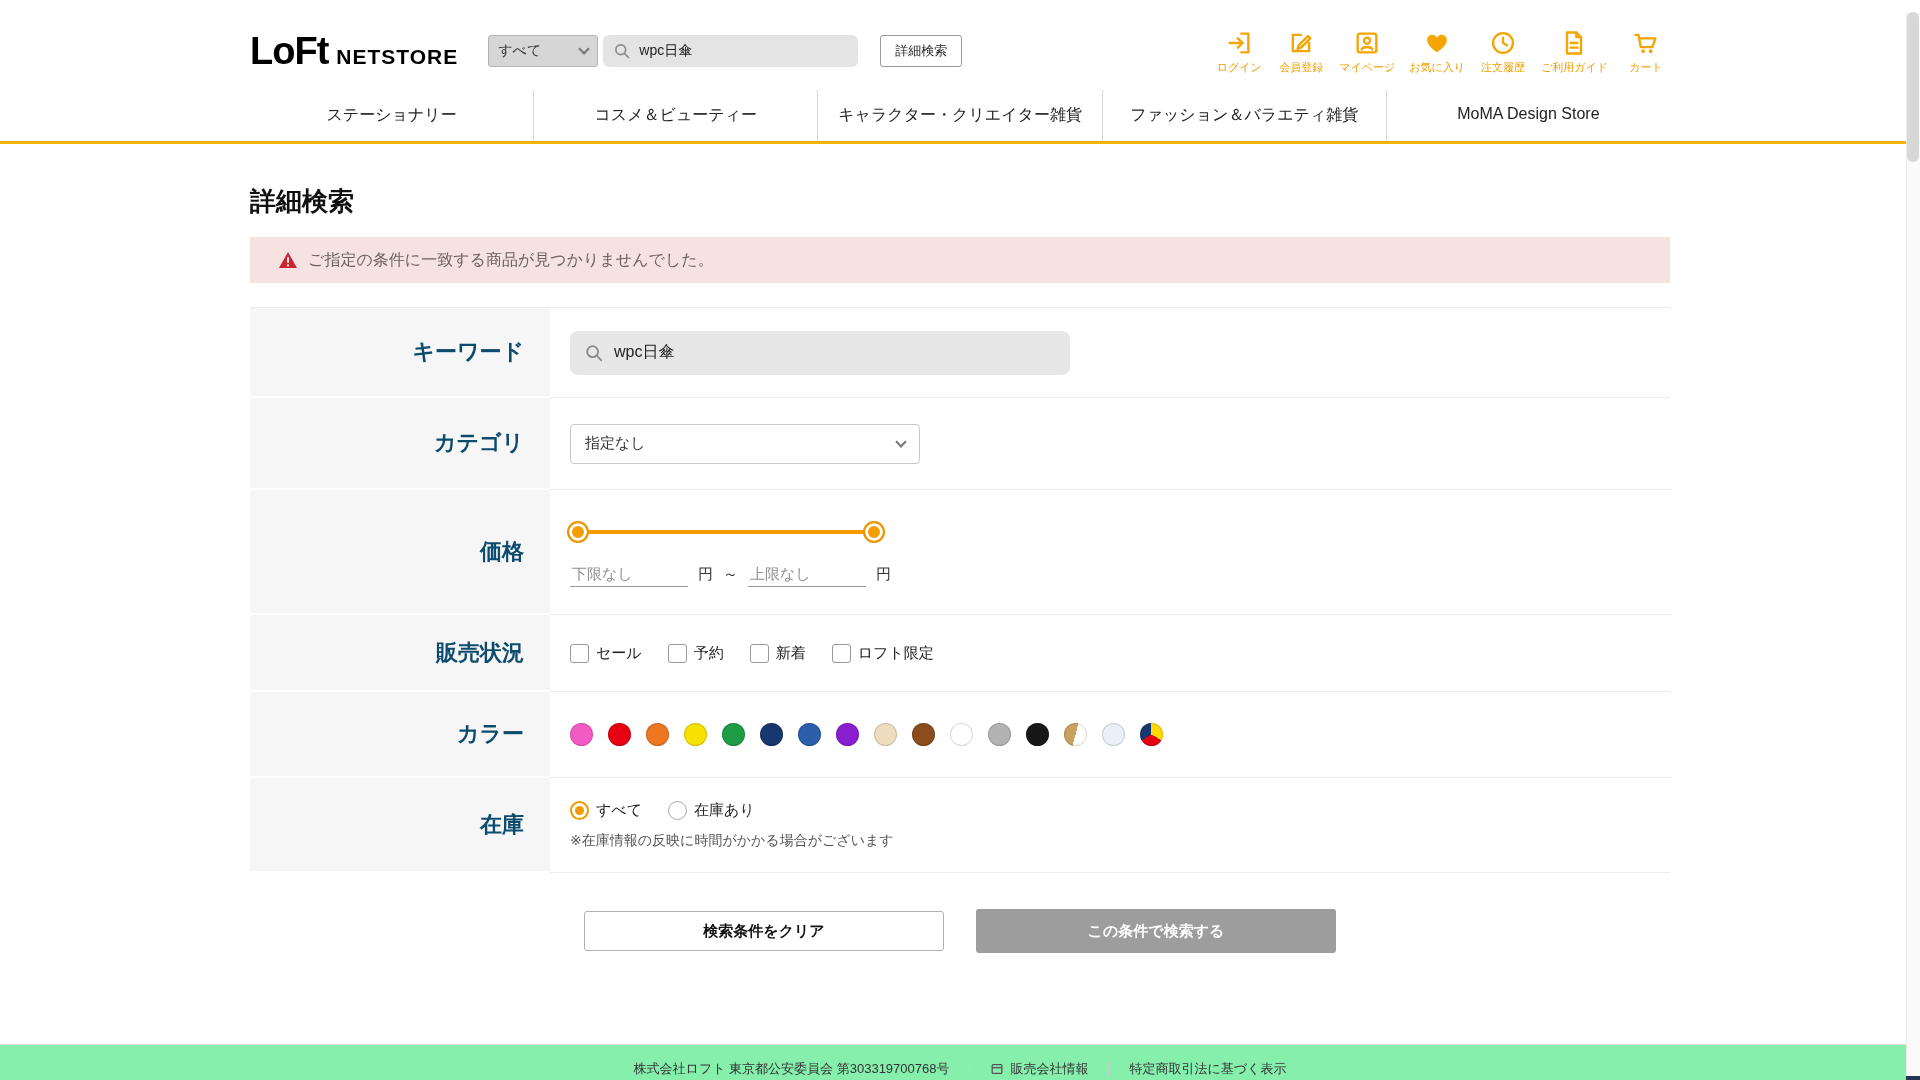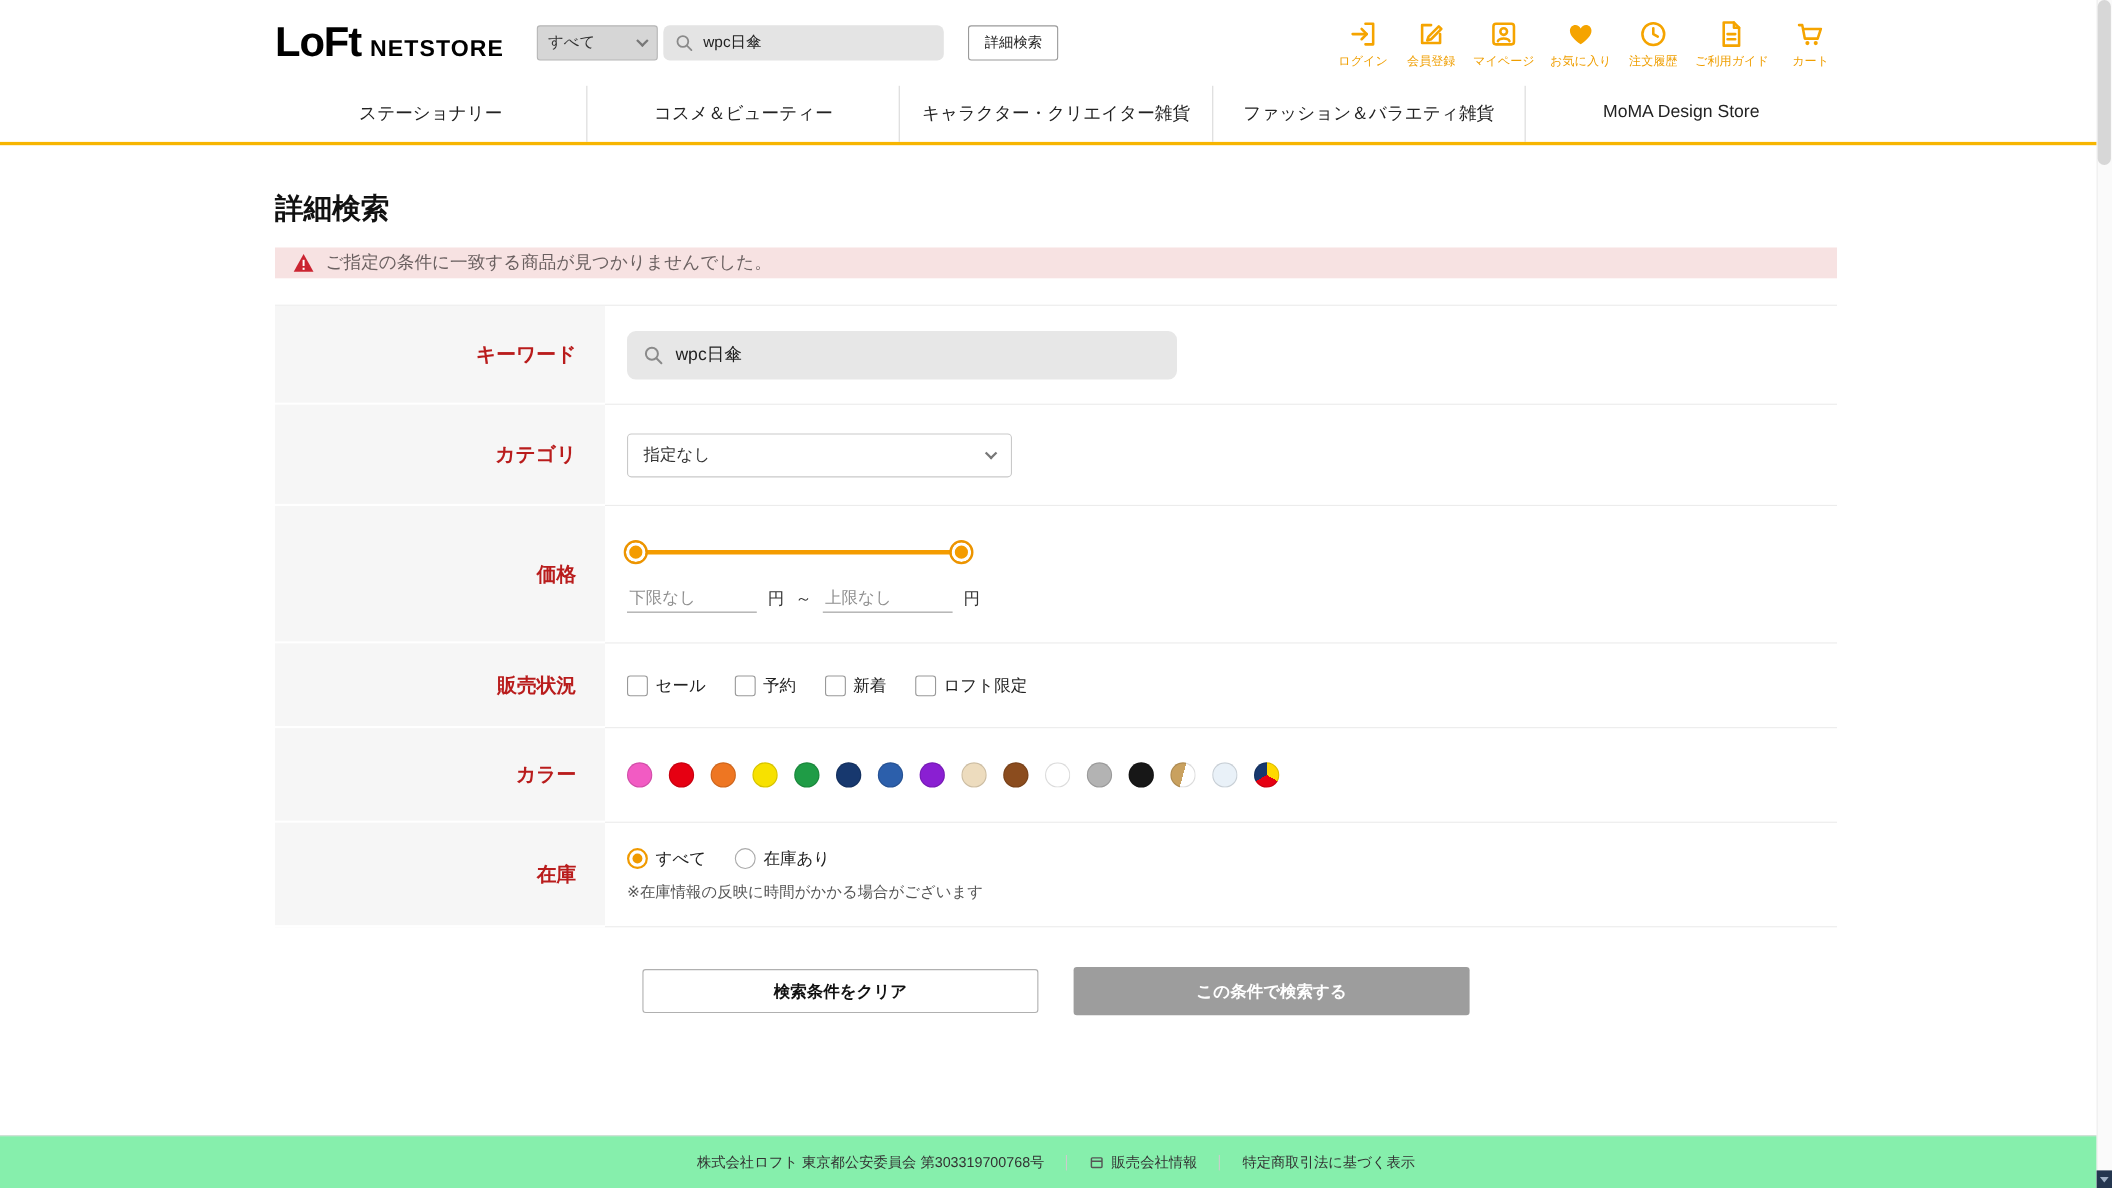--- a/index.html
+++ b/index.html
@@ -9,21 +9,21 @@
     --row-border:#ececec;
   }
   *{box-sizing:border-box;margin:0;padding:0;}
   html,body{width:1920px;height:1080px;overflow:hidden;background:#fff;
     font-family:"Liberation Sans","DejaVu Sans",sans-serif;color:#222;}
   [data-interactable="true"]{cursor:pointer;}
   .viewport{position:relative;width:1920px;height:1080px;background:#fff;}
   .container{width:1420px;margin:0 auto;}
 
   
-  .site-header{height:78px;}
+  .site-header{height:78px;margin-top:12px;}
   .header-inner{height:100%;display:flex;align-items:center;}
   .logo{display:flex;align-items:baseline;gap:8px;margin-right:30px;}
   .logo-loft{font-size:38px;font-weight:800;letter-spacing:-1px;color:#000;}
   .logo-netstore{font-size:21px;font-weight:700;letter-spacing:1px;color:#000;}
   .header-search{display:flex;align-items:center;}
   .hs-select{width:110px;height:32px;background:#d6d6d6;border:1px solid #b5b5b5;border-radius:3px;
     display:flex;align-items:center;justify-content:space-between;padding:0 9px;font-size:14px;color:#333;}
   .chev{width:8px;height:8px;border-right:2px solid #777;border-bottom:2px solid #777;
     transform:rotate(45deg);margin-top:-4px;flex:none;}
   .hs-input{width:255px;height:32px;background:#e4e4e4;border-radius:6px;margin-left:5px;
@@ -39,27 +39,27 @@
 
   
   .site-nav{border-bottom:3px solid var(--nav-line);}
   .nav-inner{display:flex;}
   .nav-item{flex:1;text-align:center;font-size:16px;color:#222;padding:15px 0;white-space:nowrap;}
   .nav-item + .nav-item{border-left:1px solid #d9d9d9;}
 
   
   .main{padding-top:40px;}
   .page-title{font-size:26px;font-weight:bold;color:#111;}
-  .alert{margin-top:18px;background:#f7e2e2;height:28px;display:flex;align-items:center;
-    gap:10px;padding:0 16px;font-size:16px;color:#6a6060;}
+  .alert{margin-top:18px;background:#f7e2e2;height:46px;display:flex;align-items:center;
+    gap:10px;padding:0 28px;font-size:16px;color:#6a6060;}
   .search-form{margin-top:24px;border-top:1px solid var(--row-border);}
   .form-row{display:flex;}
   .row-label{width:300px;background:var(--row-label-bg);border-bottom:2px solid #fff;
     display:flex;align-items:center;justify-content:flex-end;padding-right:26px;
-    font-size:18px;font-weight:bold;color:#b91c1c;}
+    font-size:22px;font-weight:bold;color:#0c4a6e;}
   .row-content{flex:1;border-bottom:1px solid var(--row-border);display:flex;align-items:center;
     padding-left:20px;}
   .h-keyword{height:90px;} .h-category{height:92px;} .h-price{height:125px;}
   .h-color{height:86px;} .h-sales{height:77px;} .h-stock{height:95px;}
 
   .kw-field{display:flex;align-items:center;width:500px;height:44px;background:#e7e7e7;
     border-radius:8px;padding:0 14px;gap:10px;}
   .kw-field input{flex:1;border:none;background:transparent;font-size:16px;color:#222;outline:none;
     font-family:inherit;}
 

